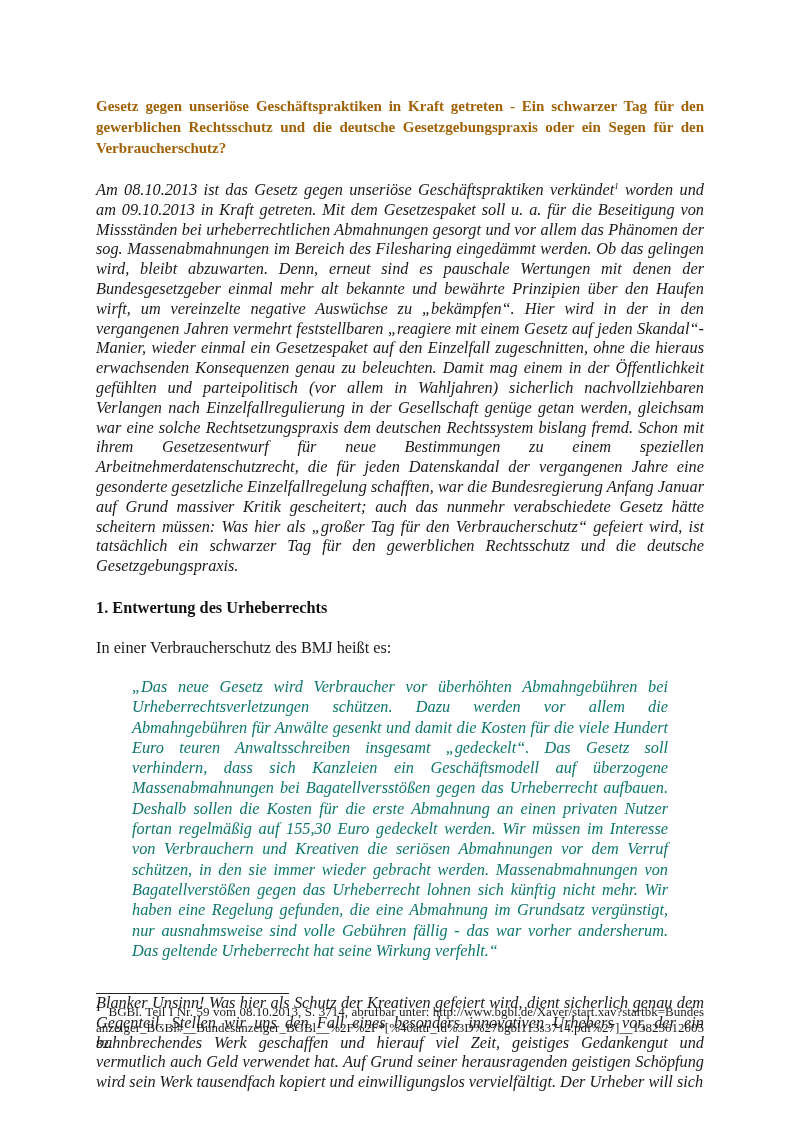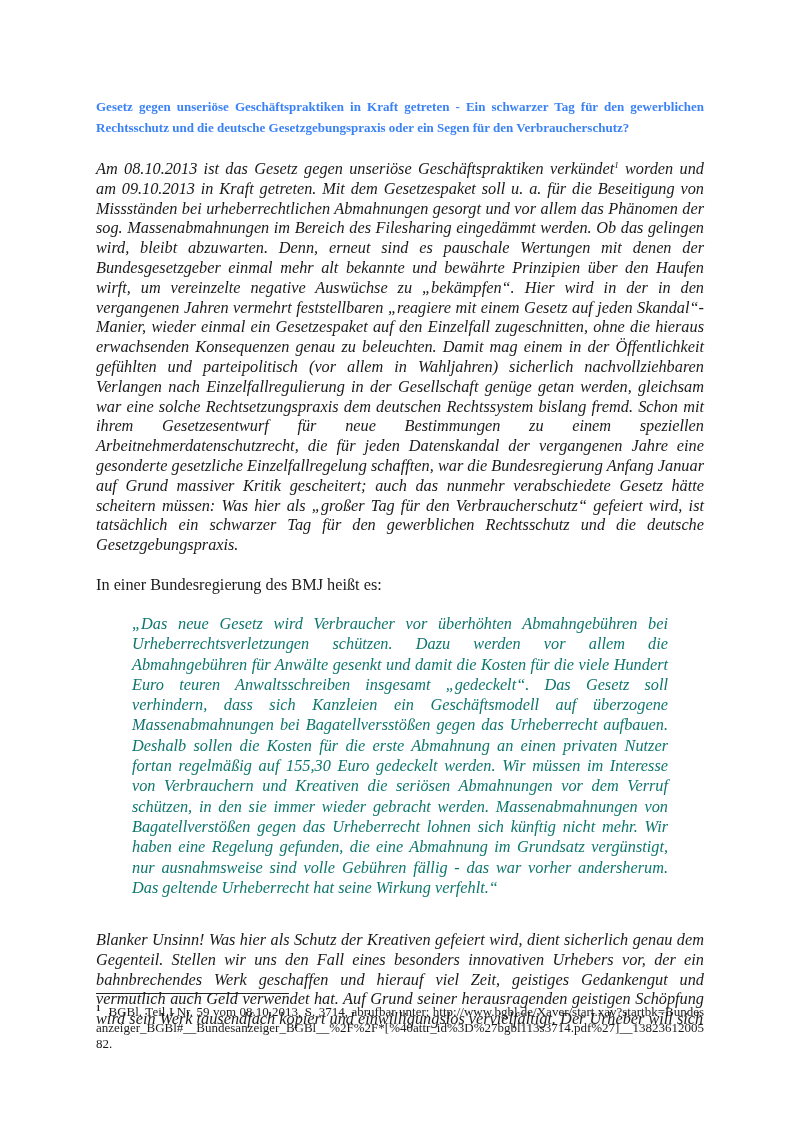--- a/index.html
+++ b/index.html
@@ -16,25 +16,25 @@
       font-family: "Liberation Serif", "DejaVu Serif", serif;
     }
     .page {
       position: absolute;
       left: 96px;
       top: 96px;
       width: 608px;
     }
     .doc-title {
       font-weight: bold;
-      font-size: 13px;
+      font-size: 15px;
       line-height: 21px;
       text-align: justify;
       margin: 0 0 21px 0;
-      color: #3b82f6;
+      color: #a16207;
     }
     .para {
       font-size: 16.3px;
       line-height: 19.8px;
       text-align: justify;
       margin: 0;
       font-style: italic;
     }
     .para sup {
       font-size: 9px;
@@ -91,22 +91,23 @@
     }
   </style>
 </head>
 <body>
 
 <div class="page">
   <h1 class="doc-title">Gesetz gegen unseriöse Geschäftspraktiken in Kraft getreten - Ein schwarzer Tag für den gewerblichen Rechtsschutz und die deutsche Gesetzgebungspraxis oder ein Segen für den Verbraucherschutz?</h1>
 
   <p class="para"><span>Am 08.10.2013 ist das Gesetz gegen unseriöse Geschäftspraktiken verkündet</span><sup>1</sup><span> worden und am 09.10.2013 in Kraft getreten. Mit dem Gesetzespaket soll u. a. für die Beseitigung von Missständen bei urheberrechtlichen Abmahnungen gesorgt und vor allem das Phänomen der sog. Massenabmahnungen im Bereich des Filesharing eingedämmt werden. Ob das gelingen wird, bleibt abzuwarten. Denn, erneut sind es pauschale Wertungen mit denen der Bundesgesetzgeber einmal mehr alt bekannte und bewährte Prinzipien über den Haufen wirft, um vereinzelte negative Auswüchse zu „bekämpfen“. Hier wird in der in den vergangenen Jahren vermehrt feststellbaren „reagiere mit einem Gesetz auf jeden Skandal“-Manier, wieder einmal ein Gesetzespaket auf den Einzelfall zugeschnitten, ohne die hieraus erwachsenden Konsequenzen genau zu beleuchten. Damit mag einem in der Öffentlichkeit gefühlten und parteipolitisch (vor allem in Wahljahren) sicherlich nachvollziehbaren Verlangen nach Einzelfallregulierung in der Gesellschaft genüge getan werden, gleichsam war eine solche Rechtsetzungspraxis dem deutschen Rechtssystem bislang fremd. Schon mit ihrem Gesetzesentwurf für neue Bestimmungen zu einem speziellen Arbeitnehmerdatenschutzrecht, die für jeden Datenskandal der vergangenen Jahre eine gesonderte gesetzliche Einzelfallregelung schafften, war die Bundesregierung Anfang Januar auf Grund massiver Kritik gescheitert; auch das nunmehr verabschiedete Gesetz hätte scheitern müssen: Was hier als „großer Tag für den Verbraucherschutz“ gefeiert wird, ist tatsächlich ein schwarzer Tag für den gewerblichen Rechtsschutz und die deutsche Gesetzgebungspraxis.</span></p>
 
+  <h2 class="section-heading">1. Entwertung des Urheberrechts</h2>
 
-  <p class="intro">In einer Bundesregierung des BMJ heißt es:</p>
+  <p class="intro">In einer Verbraucherschutz des BMJ heißt es:</p>
 
   <blockquote class="quote">„Das neue Gesetz wird Verbraucher vor überhöhten Abmahngebühren bei Urheberrechtsverletzungen schützen. Dazu werden vor allem die Abmahngebühren für Anwälte gesenkt und damit die Kosten für die viele Hundert Euro teuren Anwaltsschreiben insgesamt „gedeckelt“. Das Gesetz soll verhindern, dass sich Kanzleien ein Geschäftsmodell auf überzogene Massenabmahnungen bei Bagatellversstößen gegen das Urheberrecht aufbauen. Deshalb sollen die Kosten für die erste Abmahnung an einen privaten Nutzer fortan regelmäßig auf 155,30 Euro gedeckelt werden. Wir müssen im Interesse von Verbrauchern und Kreativen die seriösen Abmahnungen vor dem Verruf schützen, in den sie immer wieder gebracht werden. Massenabmahnungen von Bagatellverstößen gegen das Urheberrecht lohnen sich künftig nicht mehr. Wir haben eine Regelung gefunden, die eine Abmahnung im Grundsatz vergünstigt, nur ausnahmsweise sind volle Gebühren fällig - das war vorher andersherum. Das geltende Urheberrecht hat seine Wirkung verfehlt.“</blockquote>
 
   <p class="para para-2">Blanker Unsinn! Was hier als Schutz der Kreativen gefeiert wird, dient sicherlich genau dem Gegenteil. Stellen wir uns den Fall eines besonders innovativen Urhebers vor, der ein bahnbrechendes Werk geschaffen und hierauf viel Zeit, geistiges Gedankengut und vermutlich auch Geld verwendet hat. Auf Grund seiner herausragenden geistigen Schöpfung wird sein Werk tausendfach kopiert und einwilligungslos vervielfältigt. Der Urheber will sich</p>
 </div>
 
 <div class="footnotes">
   <div class="footnote-rule"></div>
   <p class="footnote"><span class="fn-mark">1</span><span>BGBl. Teil I Nr. 59 vom 08.10.2013, S. 3714, abrufbar unter: http://www.bgbl.de/Xaver/start.xav?startbk=Bundesanzeiger_BGBl#__Bundesanzeiger_BGBl__%2F%2F*[%40attr_id%3D%27bgbl113s3714.pdf%27]__1382361200582.</span></p>
 </div>

